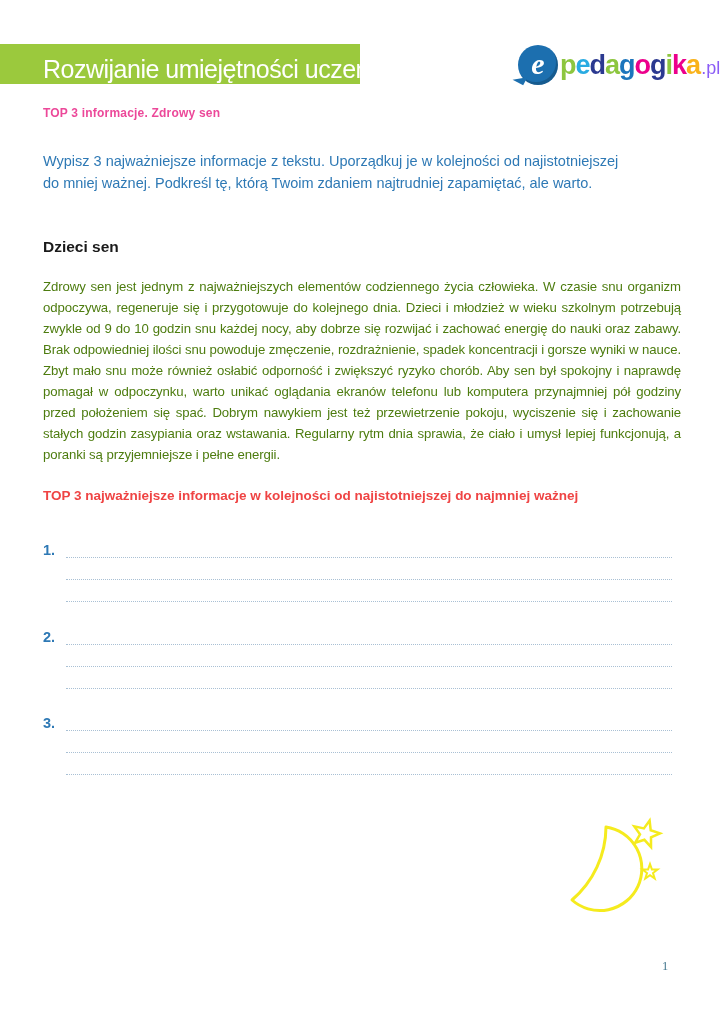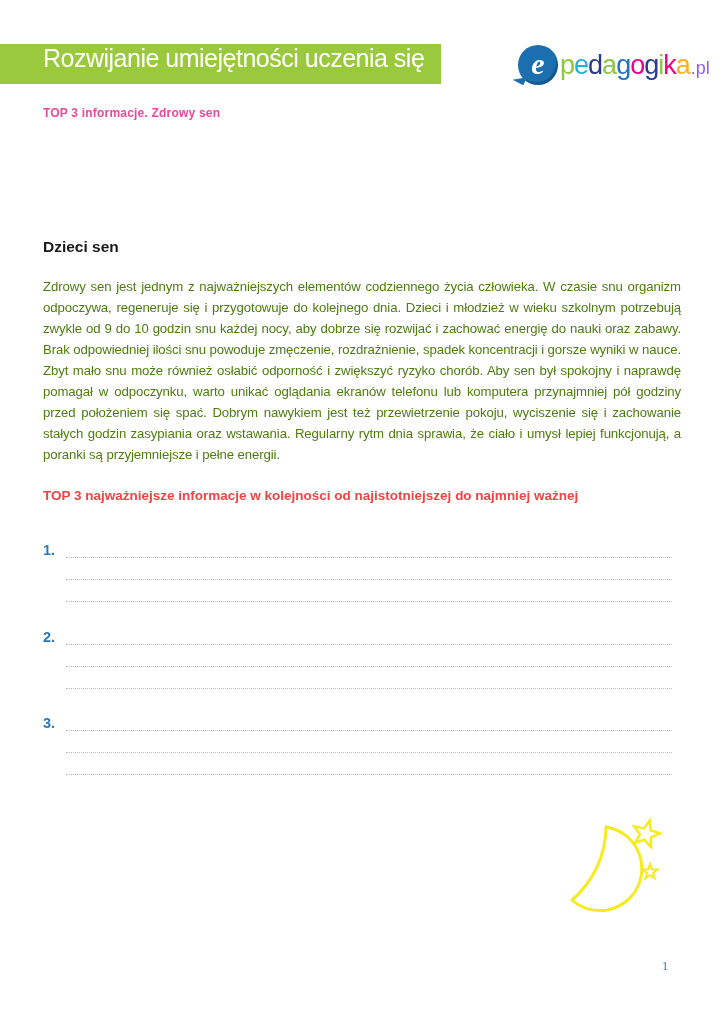--- a/index.html
+++ b/index.html
@@ -8,22 +8,22 @@
     font-family: "Liberation Sans", sans-serif;
     background: #ffffff;
     position: relative;
     overflow: hidden;
     color: #3a3a3a;
   }
   .page { position: absolute; inset: 0; background: #ffffff; }
 
   
   .green-bar {
-    position: absolute; left: 0; top: 44px; width: 441px; height: 40px;
-    background: #9bc93d; display: flex; align-items: flex-start; padding-left: 43px;
+    position: absolute; left: 0; top: 44px; width: 360px; height: 40px;
+    background: #9bc93d; display: flex; align-items: flex-end; padding-left: 43px;
   }
   .green-bar .bar-title {
     color: #ffffff; font-size: 25px; font-weight: 400; letter-spacing: -0.5px;
     white-space: nowrap;
   }
   .logo {
     position: absolute; left: 518px; top: 44px; height: 42px;
     display: flex; align-items: center;
   }
   .logo-symbol {
@@ -38,21 +38,21 @@
     border-top: 9px solid transparent;
     border-right: 12px solid #1c6faf;
     transform: rotate(28deg);
   }
   .logo-symbol .logo-e {
     color: #ffffff; font-family: "Liberation Serif", serif;
     font-style: italic; font-weight: 700; font-size: 30px; line-height: 1;
     margin-top: -3px;
   }
   .logo-wordmark {
-    font-weight: 400; font-size: 27px; letter-spacing: -1px;
+    font-weight: 700; font-size: 27px; letter-spacing: -1px;
     margin-left: 2px; white-space: nowrap; line-height: 40px;
   }
   .logo-suffix {
     color: #8b5cf6; font-size: 18px; font-weight: 400;
     align-self: flex-end; margin-bottom: 7px; margin-left: 1px;
   }
 
   
   .ws-title {
     position: absolute; left: 43px; top: 106px;
@@ -111,20 +111,21 @@
 
   <div class="logo">
     <span class="logo-symbol">
       <span class="logo-e">e</span>
     </span>
     <span class="logo-wordmark"><span style="color: rgb(141, 198, 63);">p</span><span style="color: rgb(41, 171, 226);">e</span><span style="color: rgb(43, 57, 144);">d</span><span style="color: rgb(141, 198, 63);">a</span><span style="color: rgb(28, 117, 188);">g</span><span style="color: rgb(236, 0, 140);">o</span><span style="color: rgb(43, 57, 144);">g</span><span style="color: rgb(141, 198, 63);">i</span><span style="color: rgb(236, 0, 140);">k</span><span style="color: rgb(249, 178, 26);">a</span></span>
     <span class="logo-suffix">.pl</span>
   </div>
 
   <div class="ws-title">TOP 3 informacje. Zdrowy sen</div>
+  <div class="ws-instructions">Wypisz 3 najważniejsze informacje z tekstu. Uporządkuj je w kolejności od najistotniejszej do mniej ważnej. Podkreśl tę, którą Twoim zdaniem najtrudniej zapamiętać, ale warto.</div>
 
   <div class="reading-heading">Dzieci sen</div>
   <div class="reading-body">Zdrowy sen jest jednym z najważniejszych elementów codziennego życia człowieka. W czasie snu organizm odpoczywa, regeneruje się i przygotowuje do kolejnego dnia. Dzieci i młodzież w wieku szkolnym potrzebują zwykle od 9 do 10 godzin snu każdej nocy, aby dobrze się rozwijać i zachować energię do nauki oraz zabawy. Brak odpowiedniej ilości snu powoduje zmęczenie, rozdrażnienie, spadek koncentracji i gorsze wyniki w nauce. Zbyt mało snu może również osłabić odporność i zwiększyć ryzyko chorób. Aby sen był spokojny i naprawdę pomagał w odpoczynku, warto unikać oglądania ekranów telefonu lub komputera przynajmniej pół godziny przed położeniem się spać. Dobrym nawykiem jest też przewietrzenie pokoju, wyciszenie się i zachowanie stałych godzin zasypiania oraz wstawania. Regularny rytm dnia sprawia, że ciało i umysł lepiej funkcjonują, a poranki są przyjemniejsze i pełne energii.</div>
 
   <div class="answers-heading">TOP 3 najważniejsze informacje w kolejności od najistotniejszej do najmniej ważnej</div>
 
   <div class="answer-item item-1">
     <div class="ans-row">
       <span class="ans-num">1.</span>
       <span class="ans-line-first"></span>

